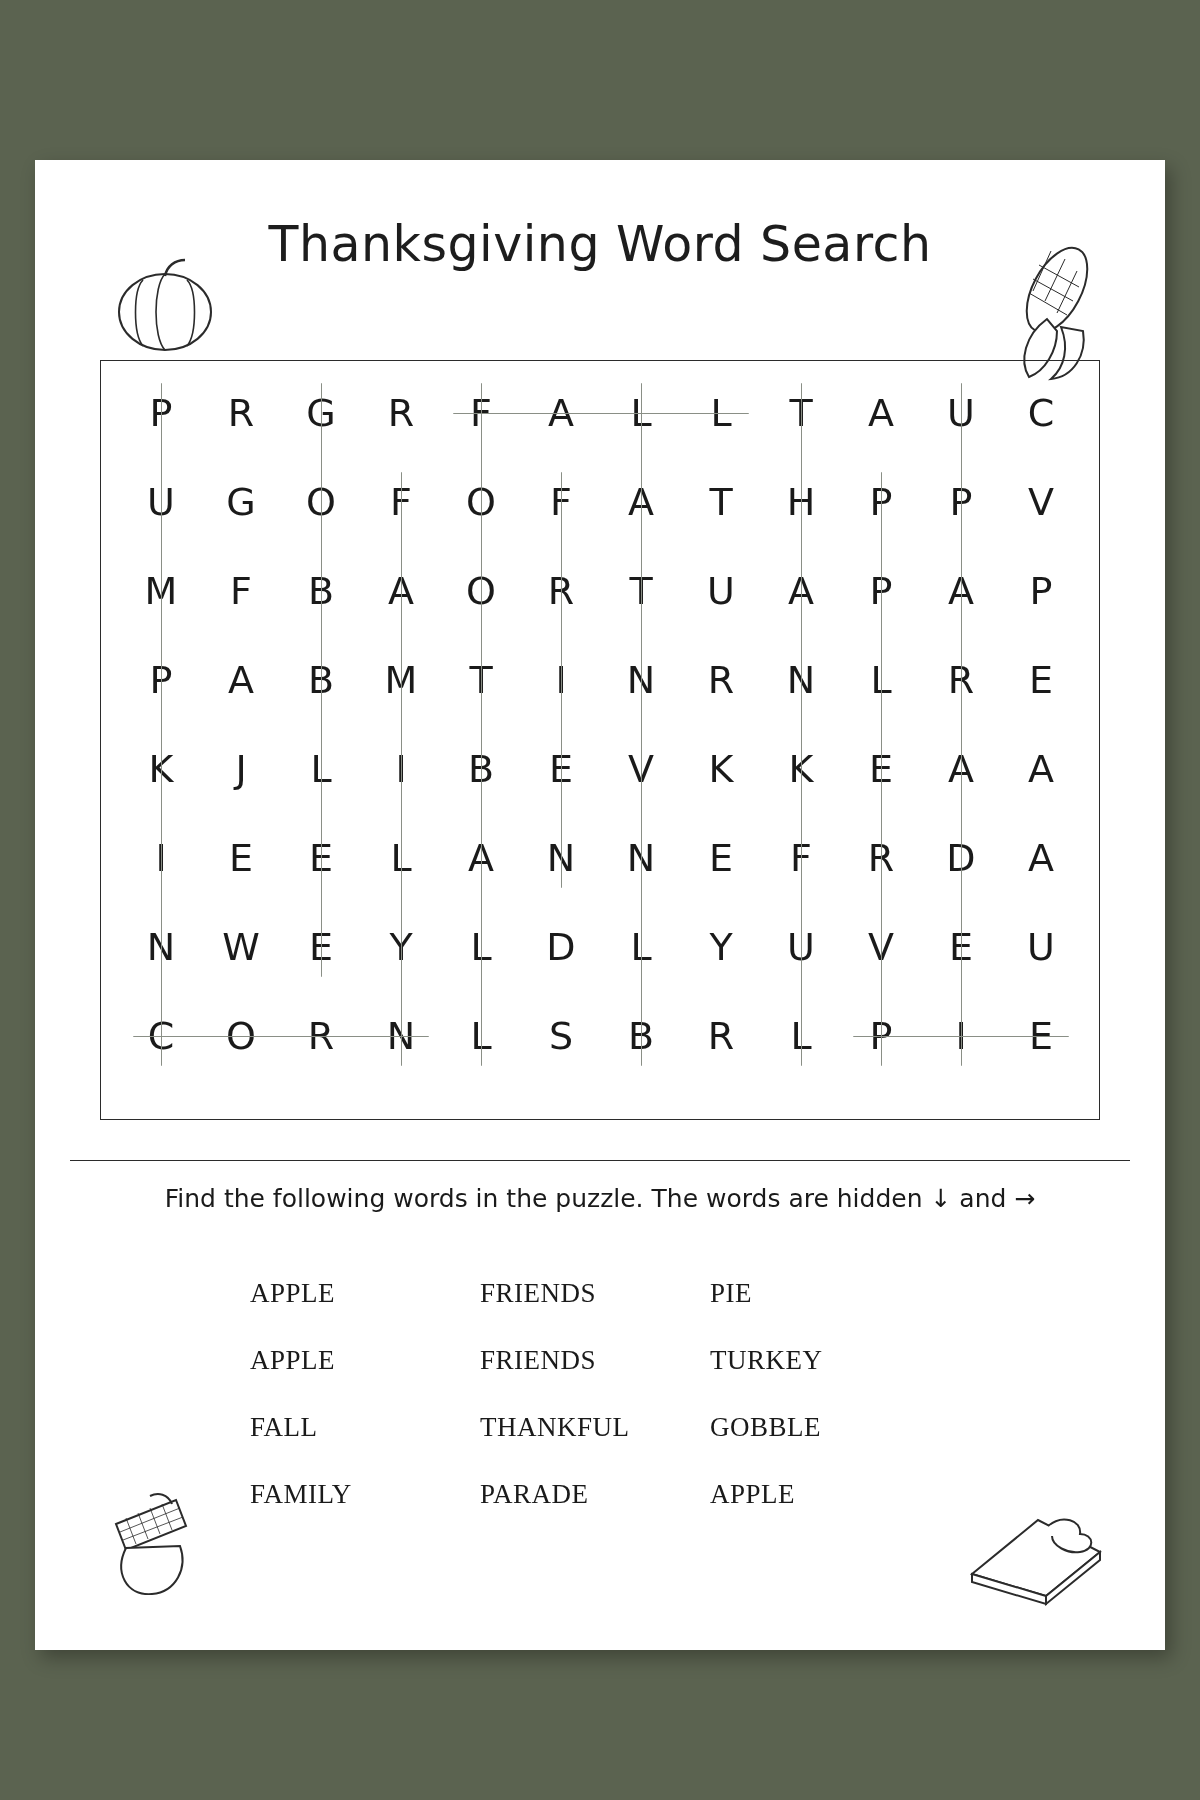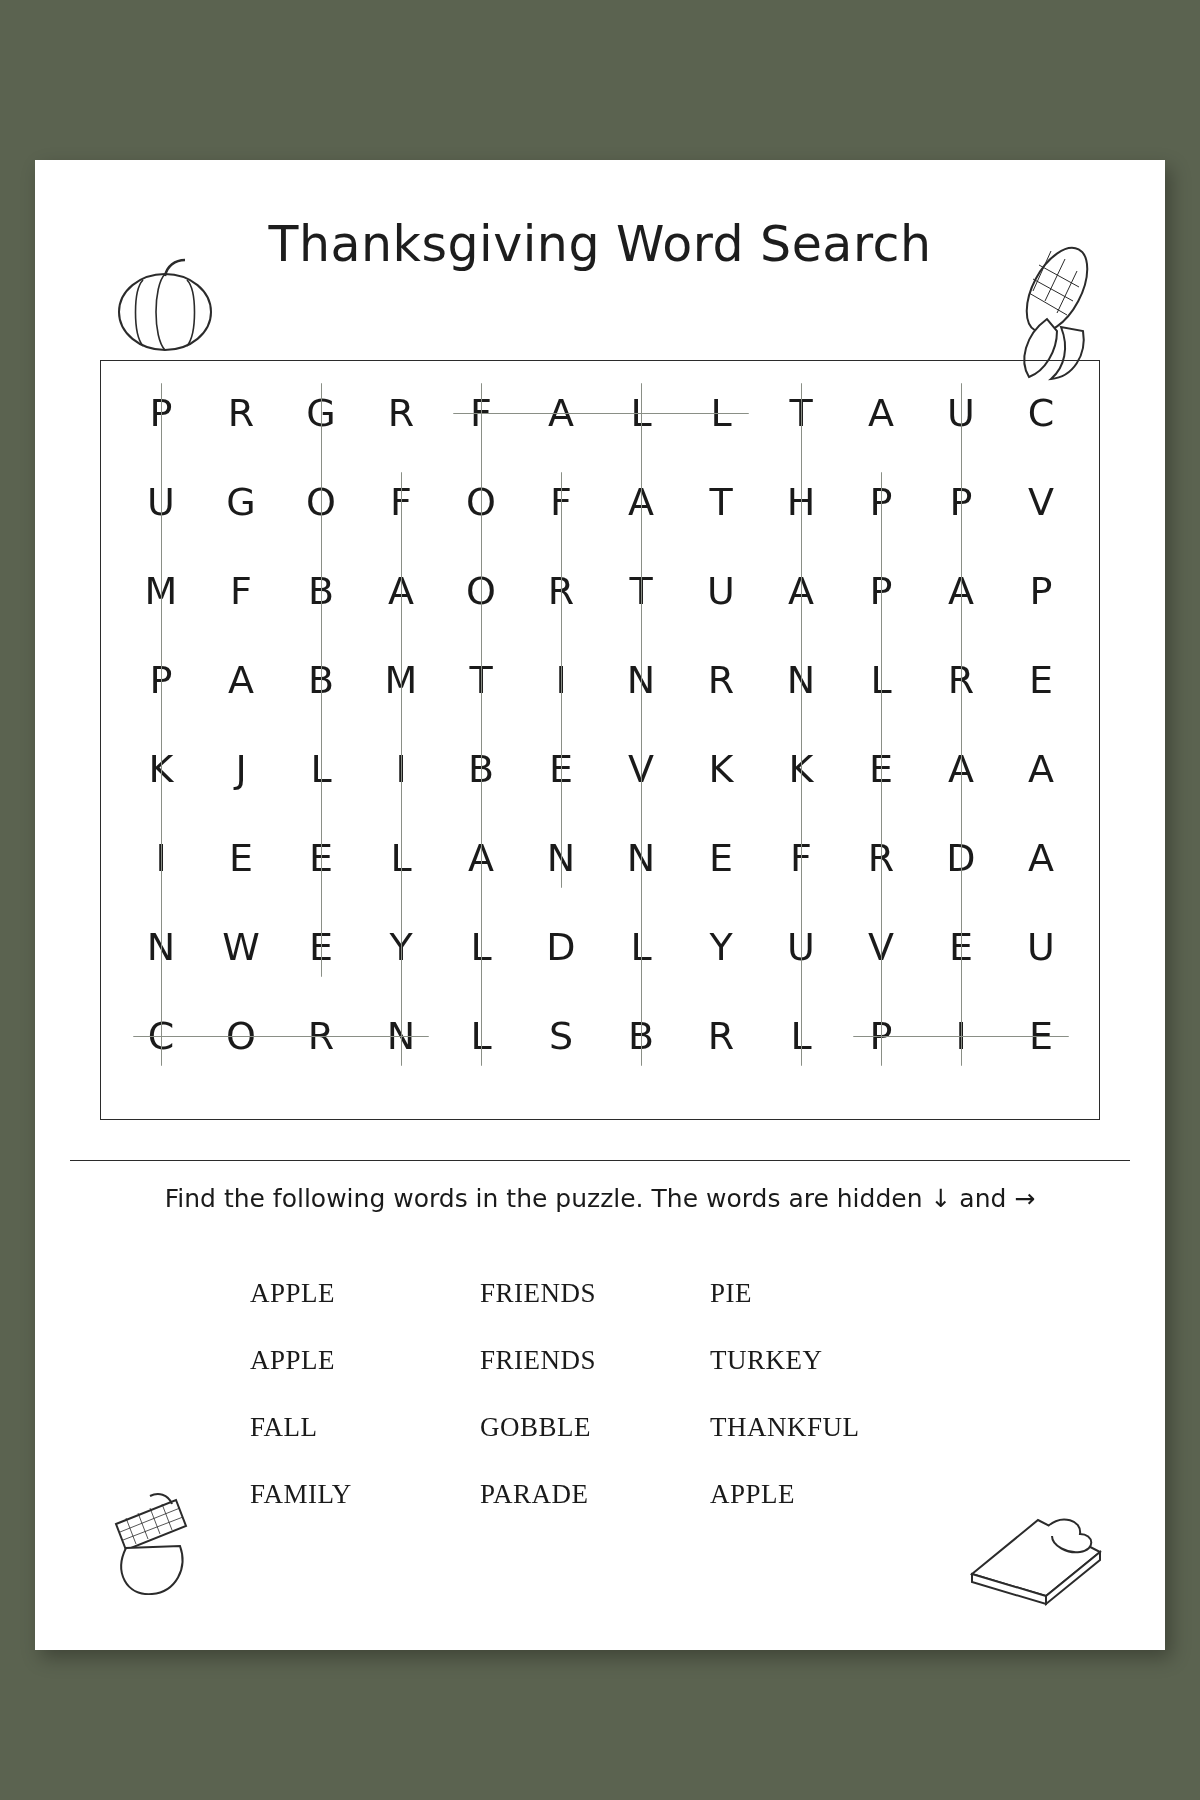--- a/index.html
+++ b/index.html
@@ -295,20 +295,20 @@
   <div id="instructions">Find the following words in the puzzle. The words are hidden ↓ and →</div>
 
   <div id="wordlist">
       <div class="word">APPLE</div>
       <div class="word">FRIENDS</div>
       <div class="word">PIE</div>
       <div class="word">APPLE</div>
       <div class="word">FRIENDS</div>
       <div class="word">TURKEY</div>
       <div class="word">FALL</div>
+      <div class="word">THANKFUL</div>
       <div class="word">GOBBLE</div>
-      <div class="word">THANKFUL</div>
       <div class="word">FAMILY</div>
       <div class="word">PARADE</div>
       <div class="word">APPLE</div>
     </div>
 
 </div>
 
 </body></html>

